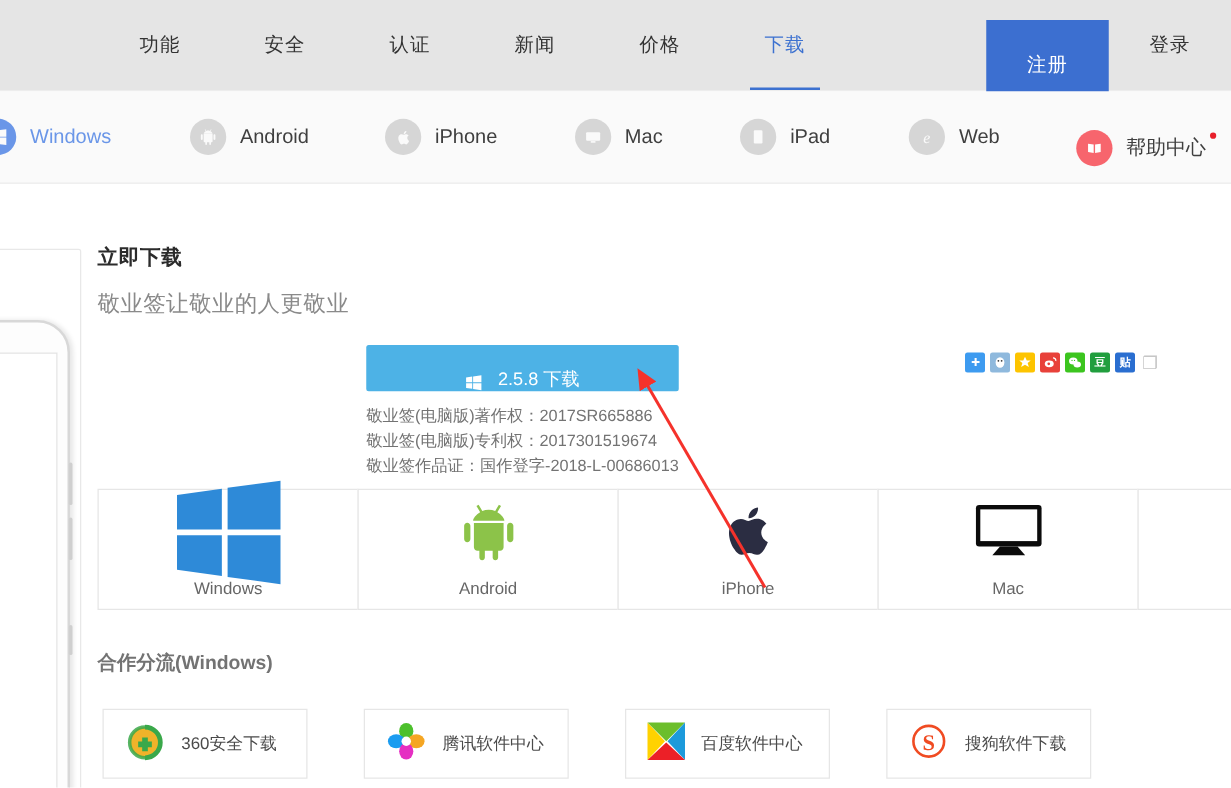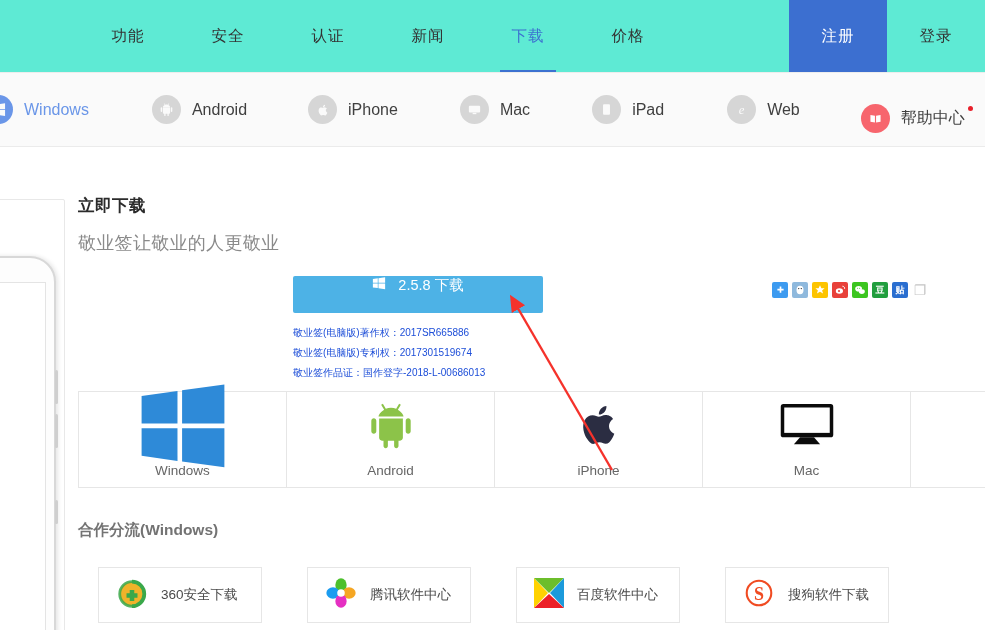--- a/index.html
+++ b/index.html
@@ -7,38 +7,38 @@
     width: 985px; height: 630px;
     font-family: "Liberation Sans", "DejaVu Sans", sans-serif;
     background: #ffffff;
     overflow: hidden;
   }
   #root { position: relative; width: 985px; height: 630px; background:#fff; }
 
   
   .topnav {
     position: absolute; left:0; top:0; width:985px; height:73px;
-    background:#5eead4; border-bottom:1px solid #ededed;
+    background:#e5e5e5; border-bottom:1px solid #ededed;
   }
   .topnav-links {
     position:absolute; left:78px; top:0; height:72px;
     display:flex; align-items:center; gap:0;
   }
   .nav-item {
     position:relative; height:72px; display:flex; align-items:center;
     justify-content:center; width:100px;
     font-size:15.5px; color:#333; cursor:pointer; letter-spacing:1px;
   }
   .nav-item.active { color:#3c71d0; }
   .nav-item.active::after {
     content:""; position:absolute; left:22px; right:22px; bottom:0;
     height:2px; background:#3c71d0;
   }
   .btn-register {
-    position:absolute; left:789px; top:0; width:98px; height:72px;
+    position:absolute; left:789px; top:16px; width:98px; height:72px;
     background:#3c6fd0; color:#fff; font-size:15.5px;
     display:flex; align-items:center; justify-content:center;
     cursor:pointer; letter-spacing:1px;
   }
   .btn-login {
     position:absolute; left:887px; top:0; width:98px; height:72px;
     color:#333; font-size:15.5px;
     display:flex; align-items:center; justify-content:center;
     cursor:pointer; letter-spacing:1px;
   }
@@ -97,27 +97,27 @@
     font-size:16.5px; font-weight:bold; color:#2b2b2b; letter-spacing:.5px;
   }
   .sec-sub {
     margin-top:14px; font-size:18px; color:#8a8a8a; letter-spacing:.3px;
   }
 
   
   .dl-btn {
     position:absolute; left:215px; top:81px; width:250px; height:37px;
     background:#4db2e6; color:#fff; border-radius:2px;
-    display:flex; align-items:flex-start; justify-content:center;
+    display:flex; align-items:flex-end; justify-content:center;
     font-size:14.5px; cursor:pointer;
   }
   .dl-btn .winglyph { margin-right:12px; display:flex; }
 
   .legal { position:absolute; left:215px; top:128px; }
-  .legal-line { font-size:10px; color:#1d4ed8; line-height:20px; white-space:nowrap; }
+  .legal-line { font-size:13px; color:#737373; line-height:20px; white-space:nowrap; }
 
   
   .share { position:absolute; left:694px; top:87px; display:flex; gap:4px; align-items:center;}
   .share-ic {
     width:16px; height:16px; border-radius:2px; cursor:pointer;
     display:flex; align-items:center; justify-content:center;
     font-size:10px; color:#fff; font-weight:bold; overflow:hidden;
   }
 
   
@@ -134,21 +134,21 @@
     position:absolute; top:0; left:0; right:0; height:66px;
     display:flex; align-items:center; justify-content:center;
   }
   .pcard-label { font-size:13.5px; color:#666; }
 
   
   .partner-title {
     position:absolute; left:0; top:325px;
     font-size:15.5px; font-weight:bold; color:#737373;
   }
-  .partners { position:absolute; left:20px; top:372px; display:flex; }
+  .partners { position:absolute; left:4px; top:372px; display:flex; }
   .partner {
     width:164px; height:56px; border:1px solid #e6e6e6; background:#fff;
     display:flex; align-items:center; padding-left:16px;
     margin-right:45px; cursor:pointer;
   }
   .partner-label { margin-left:12px; font-size:13.5px; color:#4a4a4a; white-space:nowrap;}
 
   
   .arrow-ann { position:absolute; left:0; top:0; width:985px; height:630px; pointer-events:none;}
 </style>
@@ -164,25 +164,25 @@
         </div>
       <div class="nav-item">
           <span>安全</span>
         </div>
       <div class="nav-item">
           <span>认证</span>
         </div>
       <div class="nav-item">
           <span>新闻</span>
         </div>
+      <div class="nav-item">
+          <span>价格</span>
+        </div>
       <div class="nav-item active">
           <span>下载</span>
-        </div>
-      <div class="nav-item">
-          <span>价格</span>
         </div>
     </div>
     <div class="btn-register">
         <span>注册</span>
       </div>
     <div class="btn-login">
         <span>登录</span>
       </div>
   </div>
 

